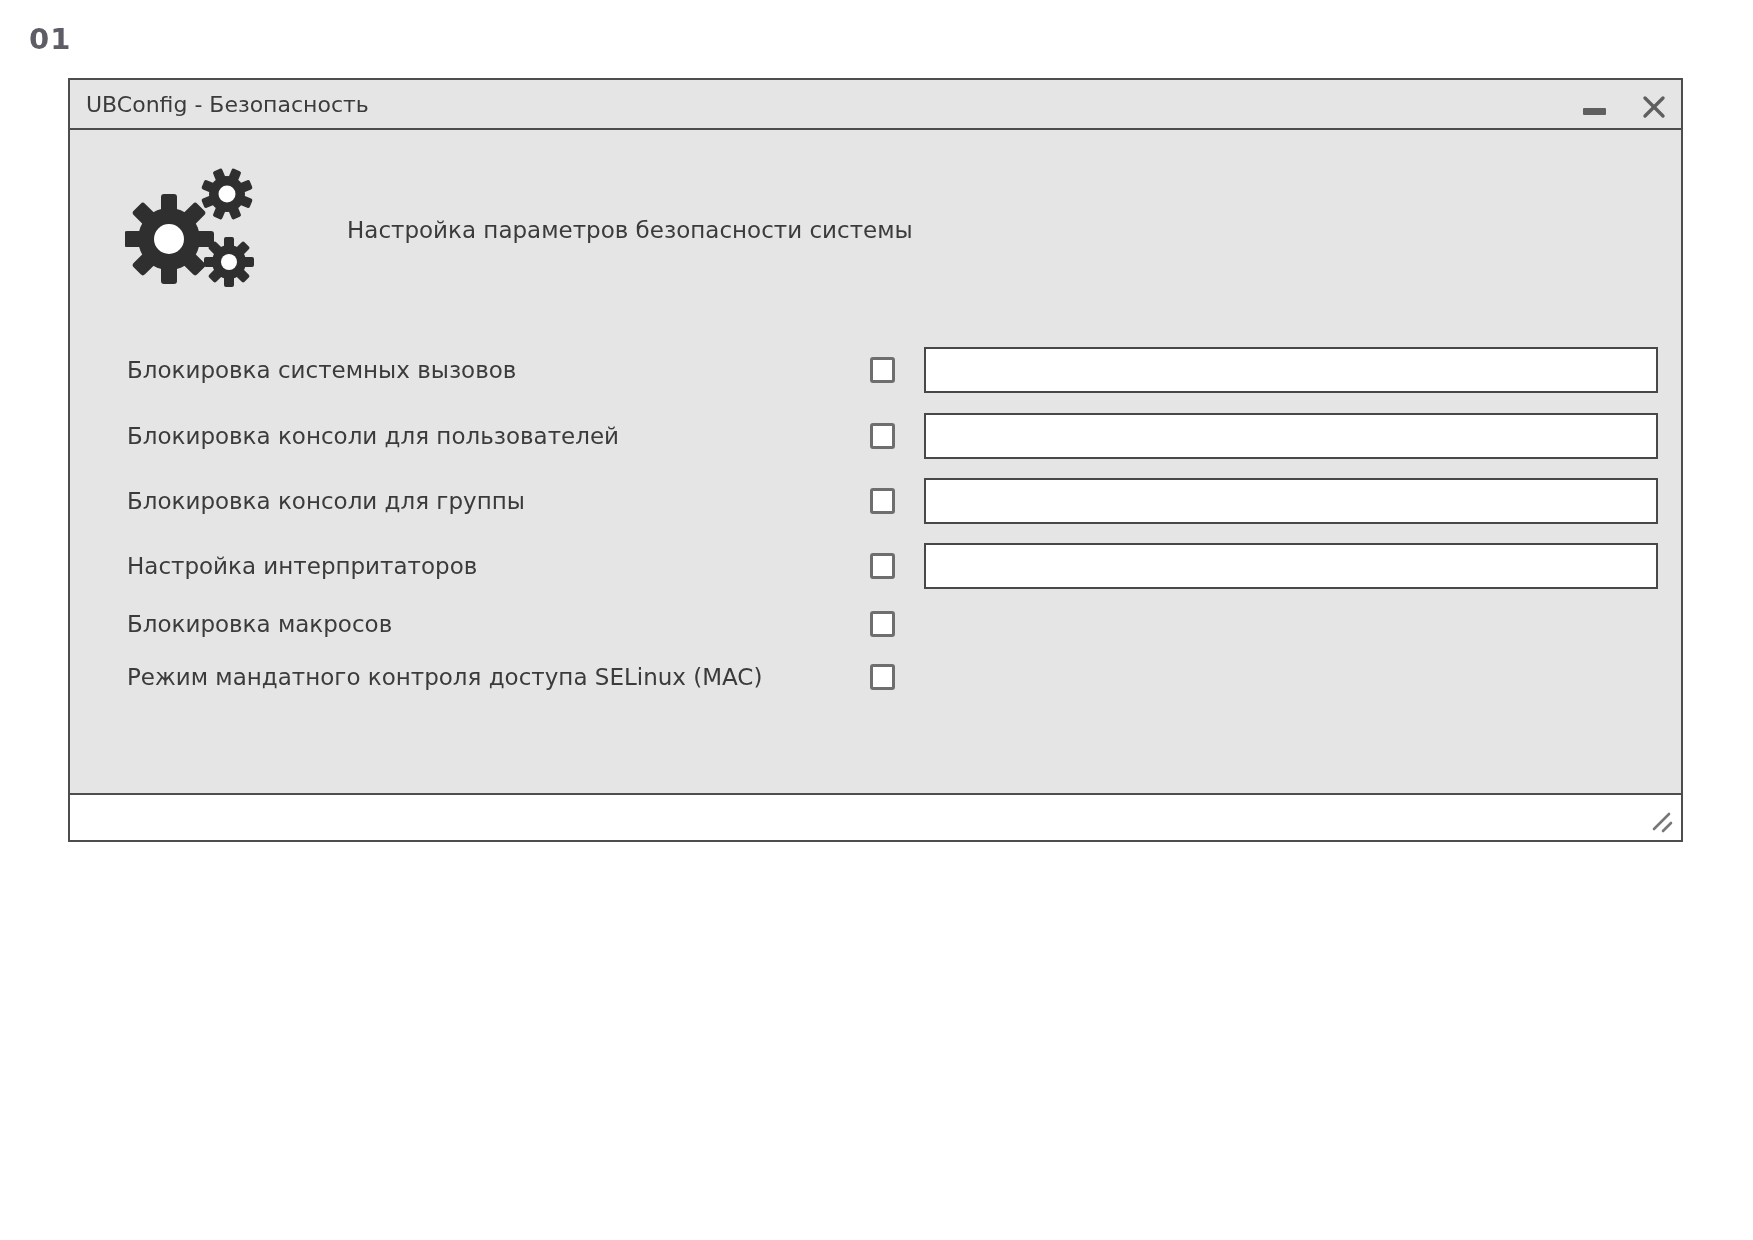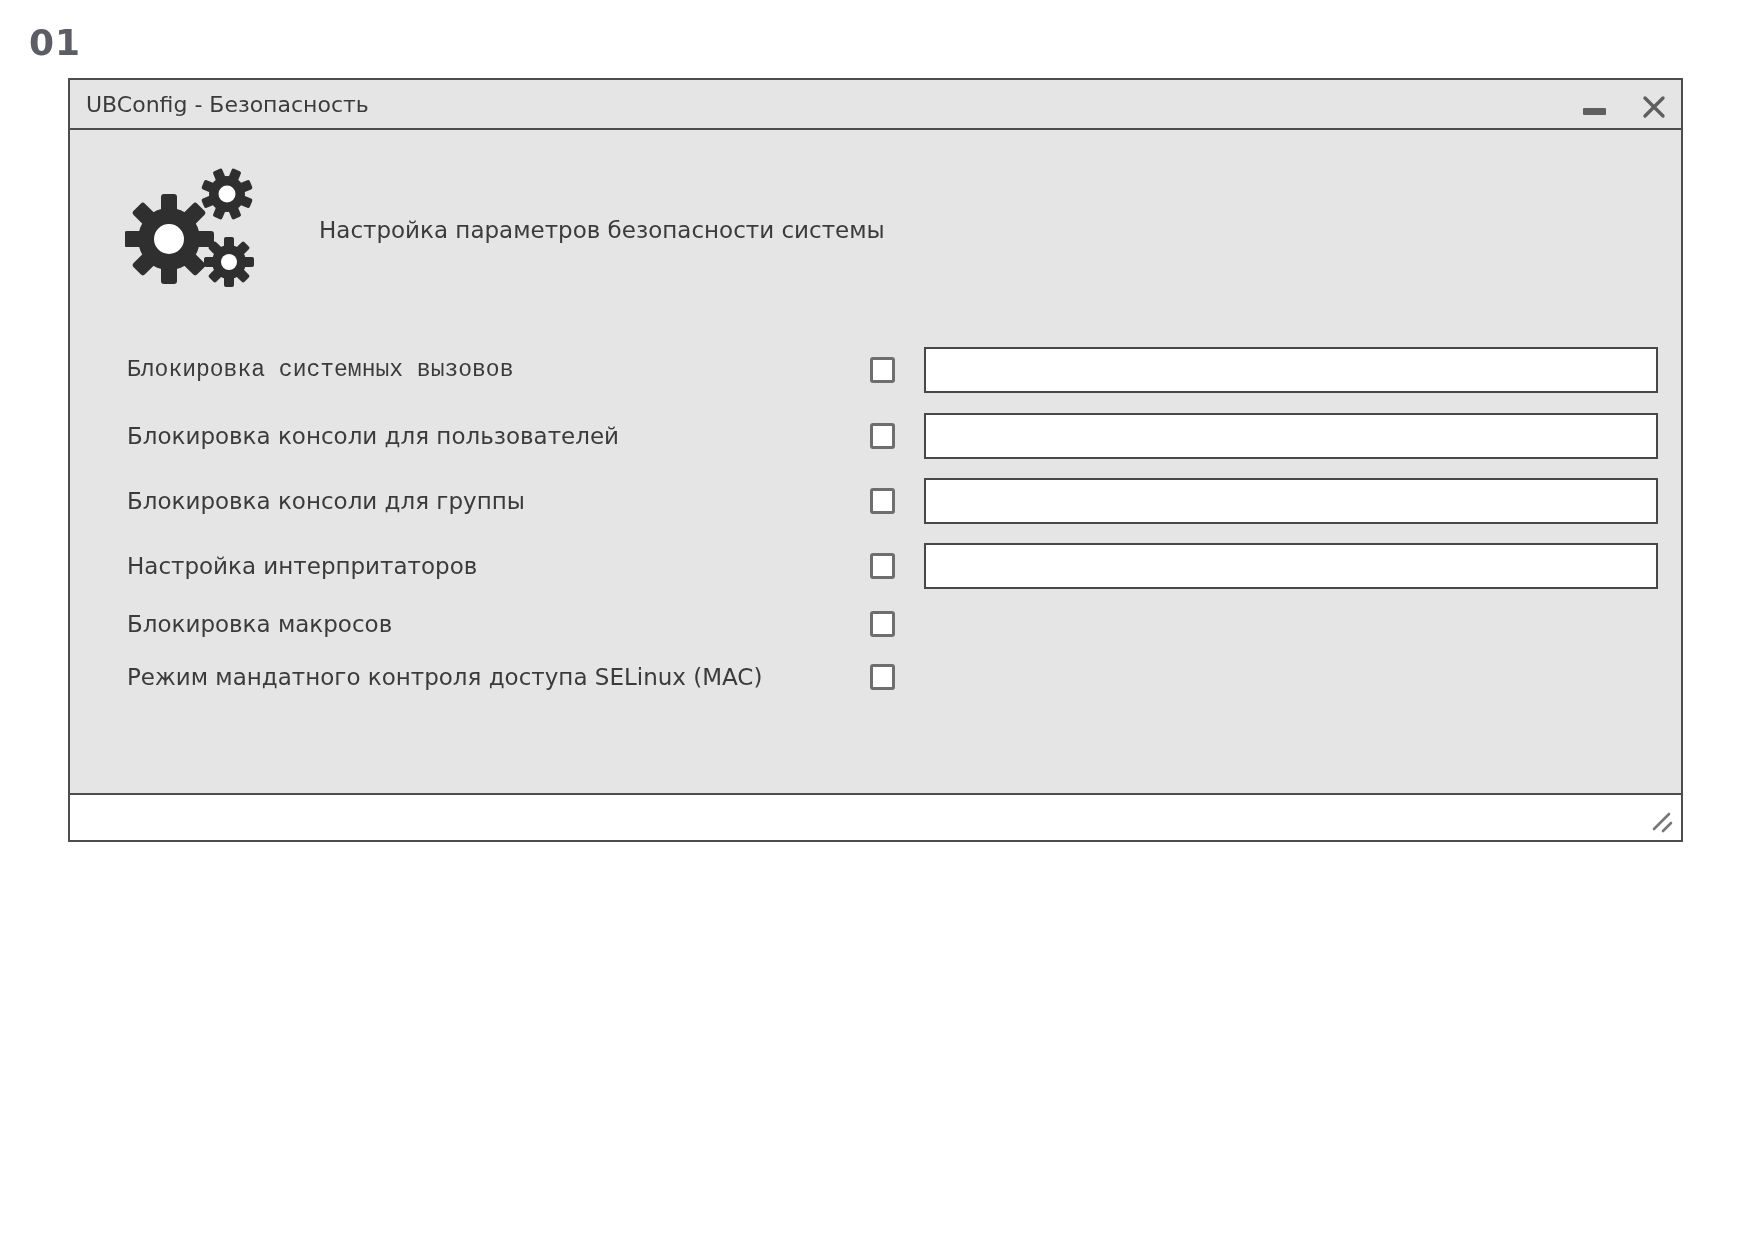--- a/index.html
+++ b/index.html
@@ -12,21 +12,21 @@
   }
   *{margin:0;padding:0;box-sizing:border-box;}
   html,body{background:#ffffff;}
   body{
     width:1753px;height:1240px;position:relative;overflow:hidden;
     font-family:"DejaVu Sans","Liberation Sans",sans-serif;
     color:var(--text);
   }
   .slide-number{
     position:absolute;left:29px;top:22px;
-    font-size:36px;font-weight:bold;color:var(--slide-number);letter-spacing:1px;
+    font-size:29px;font-weight:bold;color:var(--slide-number);letter-spacing:1px;
   }
   .window{
     position:absolute;left:68px;top:78px;width:1615px;height:764px;
     border:2px solid var(--window-border);background:#e5e5e5;
   }
   
   .titlebar{
     position:relative;height:50px;border-bottom:2px solid var(--window-border);
     display:flex;align-items:center;justify-content:space-between;
     padding:0 15px 0 16px;
@@ -35,28 +35,28 @@
   .controls{display:flex;align-items:center;gap:36px;height:100%;}
   .min-btn{
     width:23px;height:7px;background:var(--control);border-radius:1px;
     transform:translateY(7px);cursor:pointer;
   }
   .close-btn{width:24px;height:24px;transform:translateY(3px);cursor:pointer;display:block;}
   .close-btn svg{display:block;}
   
   .dialog-header{
     position:absolute;left:55px;top:87px;
-    display:flex;align-items:center;gap:62px;
+    display:flex;align-items:center;gap:90px;
   }
   .gears{color:var(--icon);}
   .dialog-description{font-size:23px;color:var(--text);white-space:nowrap;}
   
   .rows-layer{position:absolute;left:0;top:0;width:100%;height:100%;}
   .row{position:absolute;left:0;width:100%;height:46px;}
-  .row:nth-child(1){top:267px;font-family:Liberation Mono, monospace;}
+  .row:nth-child(1){top:267px;}
   .row:nth-child(2){top:333px;padding-left:8px;}
   .row:nth-child(3){top:398px;}
   .row:nth-child(4){top:463px;}
   .row:nth-child(5){top:521px;}
   .row:nth-child(6){top:574px;}
   .row:nth-child(7){top:628px;}
   .row-label{
     position:absolute;left:57px;top:0;line-height:46px;
     font-size:23px;color:var(--text);white-space:nowrap;
   }

